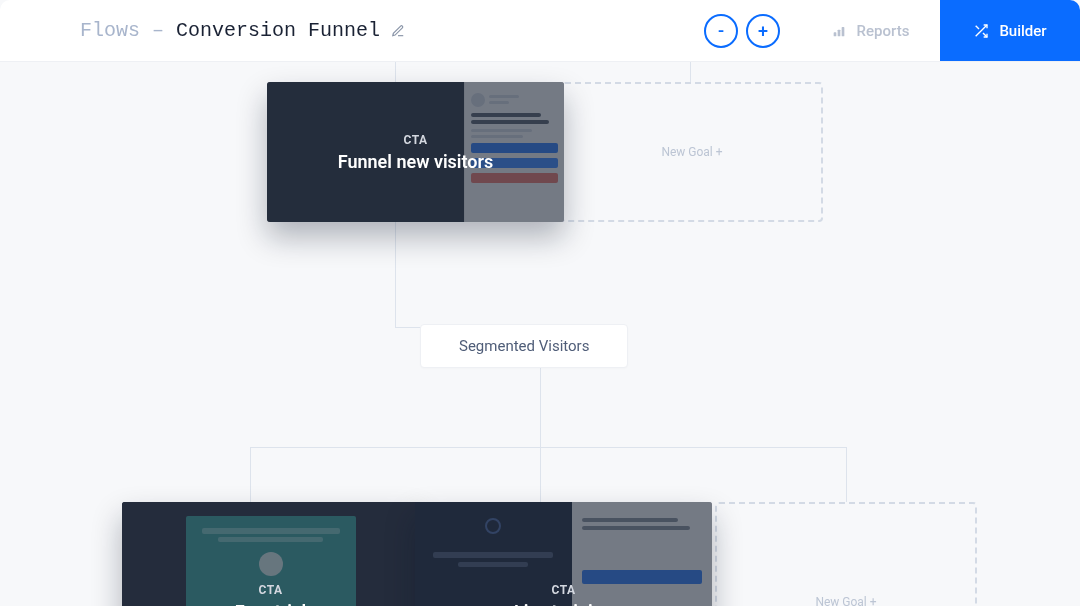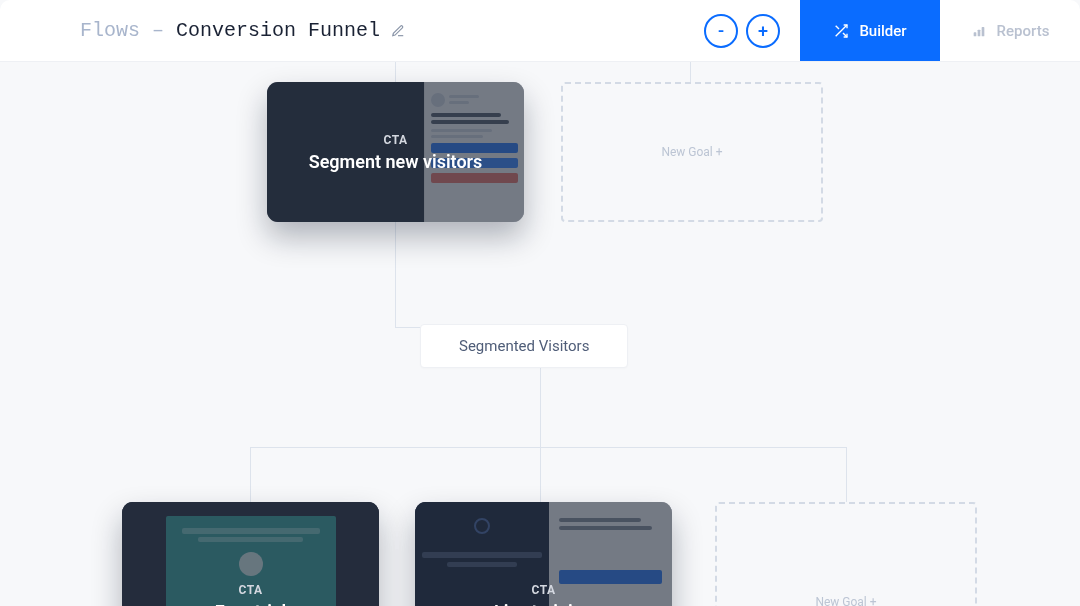--- a/index.html
+++ b/index.html
@@ -107,23 +107,23 @@
       z-index:0;
     }
     .line {
       position:absolute;
       background:#dde3ec;
     }
 
     
     .node-card {
       position: absolute;
-      width: 257px;
+      width: 297px;
       height: 140px;
-      border-radius: 11px;
+      border-radius: 3px;
       background: #2a3242;
       box-shadow: 0 15px 30px rgba(10,20,40,0.30);
       overflow:hidden;
       display:flex;
       align-items:center;
       justify-content:center;
       z-index:2;
     }
     .node-card .overlay {
       position:absolute;
@@ -244,37 +244,37 @@
           <path d="M12 20h9"></path>
           <path d="M16.5 3.5a2.1 2.1 0 013 3L7 19l-4 1 1-4z"></path>
         </svg>
     </span>
   </div>
   <div class="header-right">
     <div class="zoom-group">
       <div class="zoom-btn">-</div>
       <div class="zoom-btn">+</div>
     </div>
+    <div class="nav-tab inactive">
+      <svg viewBox="0 0 24 24" fill="currentColor">
+          <rect x="4" y="14" width="4" height="6" rx="1"></rect>
+          <rect x="10" y="10" width="4" height="10" rx="1"></rect>
+          <rect x="16" y="6" width="4" height="14" rx="1"></rect>
+        </svg>
+      <span>Reports</span>
+    </div>
     <div class="nav-tab active">
       <svg viewBox="0 0 24 24" fill="none" stroke="currentColor" stroke-width="2">
           <path d="M16 3h5v5"></path>
           <path d="M4 20L21 3"></path>
           <path d="M21 16v5h-5"></path>
           <path d="M15 15l6 6"></path>
           <path d="M4 4l5 5"></path>
         </svg>
       <span>Builder</span>
-    </div>
-    <div class="nav-tab inactive">
-      <svg viewBox="0 0 24 24" fill="currentColor">
-          <rect x="4" y="14" width="4" height="6" rx="1"></rect>
-          <rect x="10" y="10" width="4" height="10" rx="1"></rect>
-          <rect x="16" y="6" width="4" height="14" rx="1"></rect>
-        </svg>
-      <span>Reports</span>
     </div>
   </div>
 </div>
 
 <div class="canvas">
 
   <div class="connectors">
 
     <div class="line" style="left:395px; top:0; width:1px; height:20px;"></div>
 
@@ -310,21 +310,21 @@
       <div class="tiny-text bold" style="width:90%;"></div>
       <div class="tiny-text" style="width:70%; margin-top:5px;"></div>
       <div class="tiny-text" style="width:60%;"></div>
       <div class="btn"></div>
       <div class="btn alt"></div>
       <div class="btn" style="background:#e6756f;"></div>
     </div>
     <div class="overlay"></div>
     <div class="content">
       <span class="tag">CTA</span>
-      <div class="title">Segment new visitors</div>
+      <div class="title">Funnel new visitors</div>
     </div>
   </div>
 
   <div class="new-goal" style="left:561px; top:20px; width:262px; height:140px;">
     <span>New Goal +</span>
   </div>
 
   <div class="segment-pill" style="left:420px; top:262px;">
     <span>Segmented Visitors</span>
   </div>

